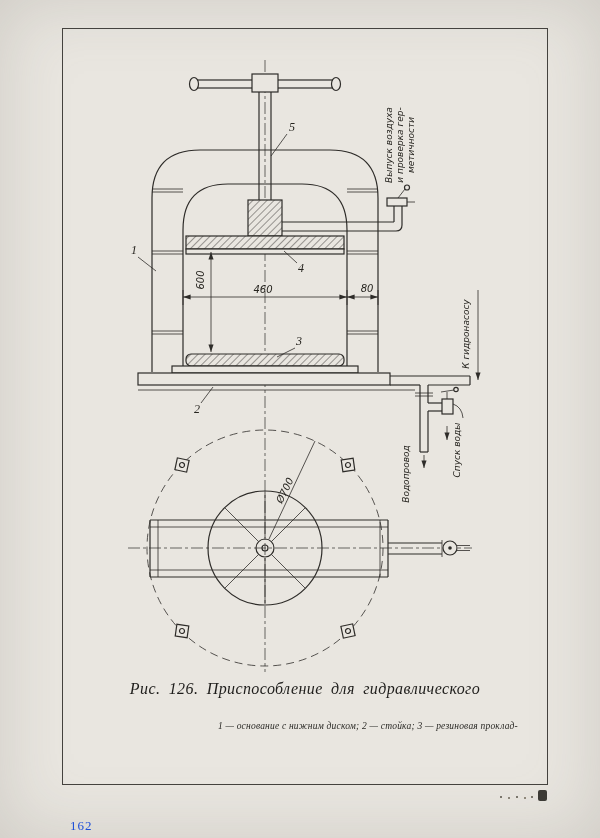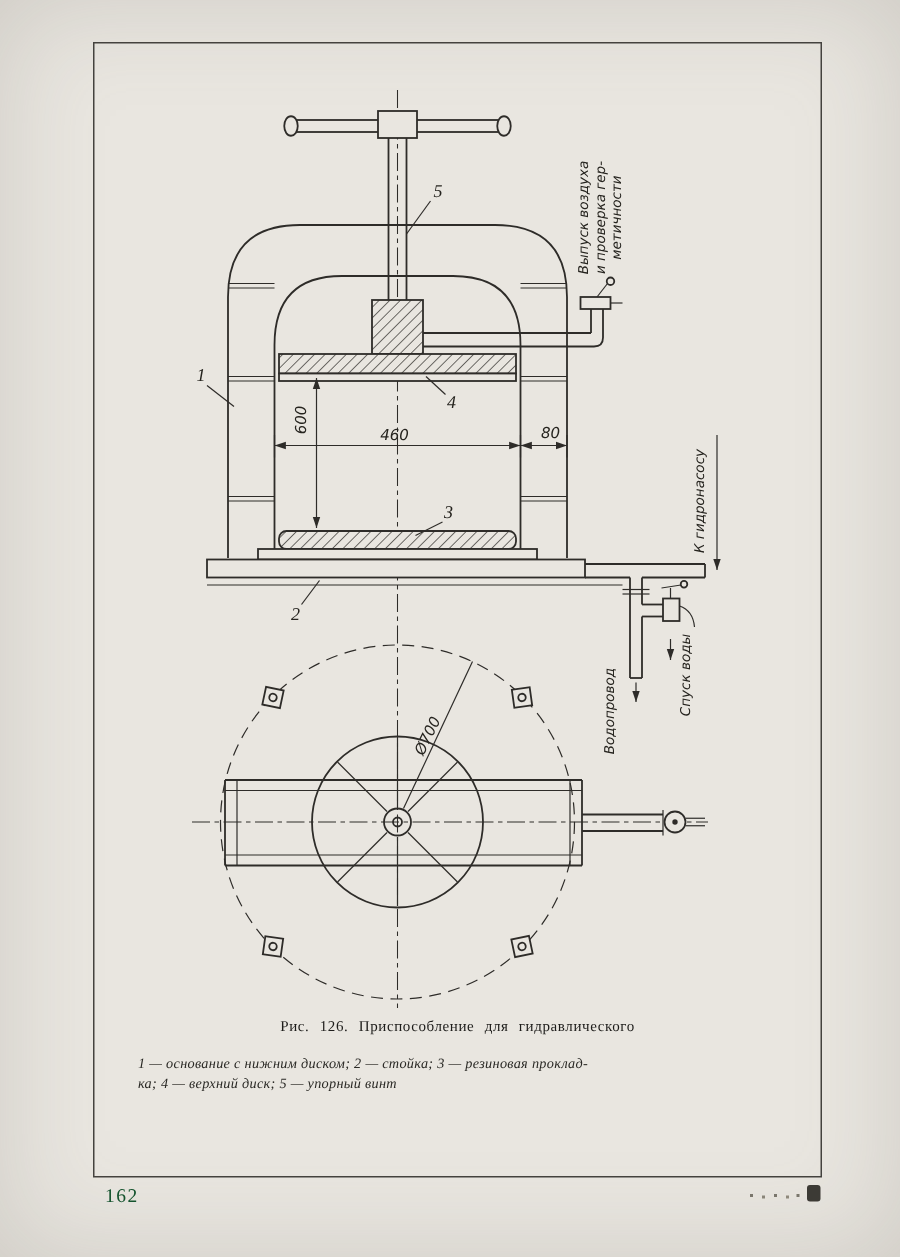--- a/index.html
+++ b/index.html
@@ -25,29 +25,29 @@
   .cl    { stroke:#2e2c29; stroke-width:0.7; stroke-dasharray:12 3 3 3; fill:none; }
   .dash  { stroke-dasharray:8 5; }
   text.lbl  { font: italic 9px "DejaVu Sans", sans-serif; fill:#26241f; stroke:none; }
   text.dim  { font: italic 10px "DejaVu Sans", sans-serif; fill:#26241f; stroke:none; }
   text.part { font: italic 12px "Liberation Serif", serif; fill:#26241f; stroke:none; }
 
   .caption {
     position:absolute; left:90px; top:679px; width:430px;
     text-align:center; color:#1e1d1b;
   }
-  .caption-line { font-size:10px; letter-spacing:0.4px; word-spacing:4px; line-height:1.25; }
+  .caption-line { font-size:16px; letter-spacing:0.4px; word-spacing:4px; line-height:1.25;font-style:italic; }
   .legend {
-    position:absolute; left:92px; top:704px; width:426px;
-    text-align:left; font-style:italic; font-size:9.5px;
+    position:absolute; left:92px; top:720px; width:426px;
+    text-align:right; font-style:italic; font-size:9.5px;
     color:#2a2925; line-height:1.35; letter-spacing:0.2px;
   }
   .page-number {
-    position:absolute; left:70px; top:789px;
-    font-size:13px; color:#14532d; letter-spacing:1px;
+    position:absolute; left:70px; top:818px;
+    font-size:13px; color:#1d4ed8; letter-spacing:1px;
   }
   .artifact-dots {
     position:absolute; left:500px; top:796px; width:2px; height:2px;
     background:#7a766c;
     box-shadow: 8px 1px 0 #8a8579, 16px 0 0 #7a766c, 24px 1px 0 #8f897c, 31px 0 0 #7a766c;
   }
   .artifact-blob {
     position:absolute; left:538px; top:790px; width:9px; height:11px;
     background:#3c3a35; border-radius:2px;
   }
@@ -260,20 +260,19 @@
         <text class="dim" x="288" y="492" text-anchor="middle" transform="rotate(-64 288 492)">Ø700</text>
       </g>
     </g>
   </svg>
 
   <div class="caption">
     <div class="caption-line">Рис. 126. Приспособление для гидравлического</div>
   </div>
   <div class="legend">
     <div>1 — основание с нижним диском; 2 — стойка; 3 — резиновая проклад-</div>
-    <div>ка; 4 — верхний диск; 5 — упорный винт</div>
   </div>
 
   <div class="page-number">162</div>
 
   <div class="artifact-dots"></div>
   <div class="artifact-blob"></div>
 </div>
 
 </body></html>

